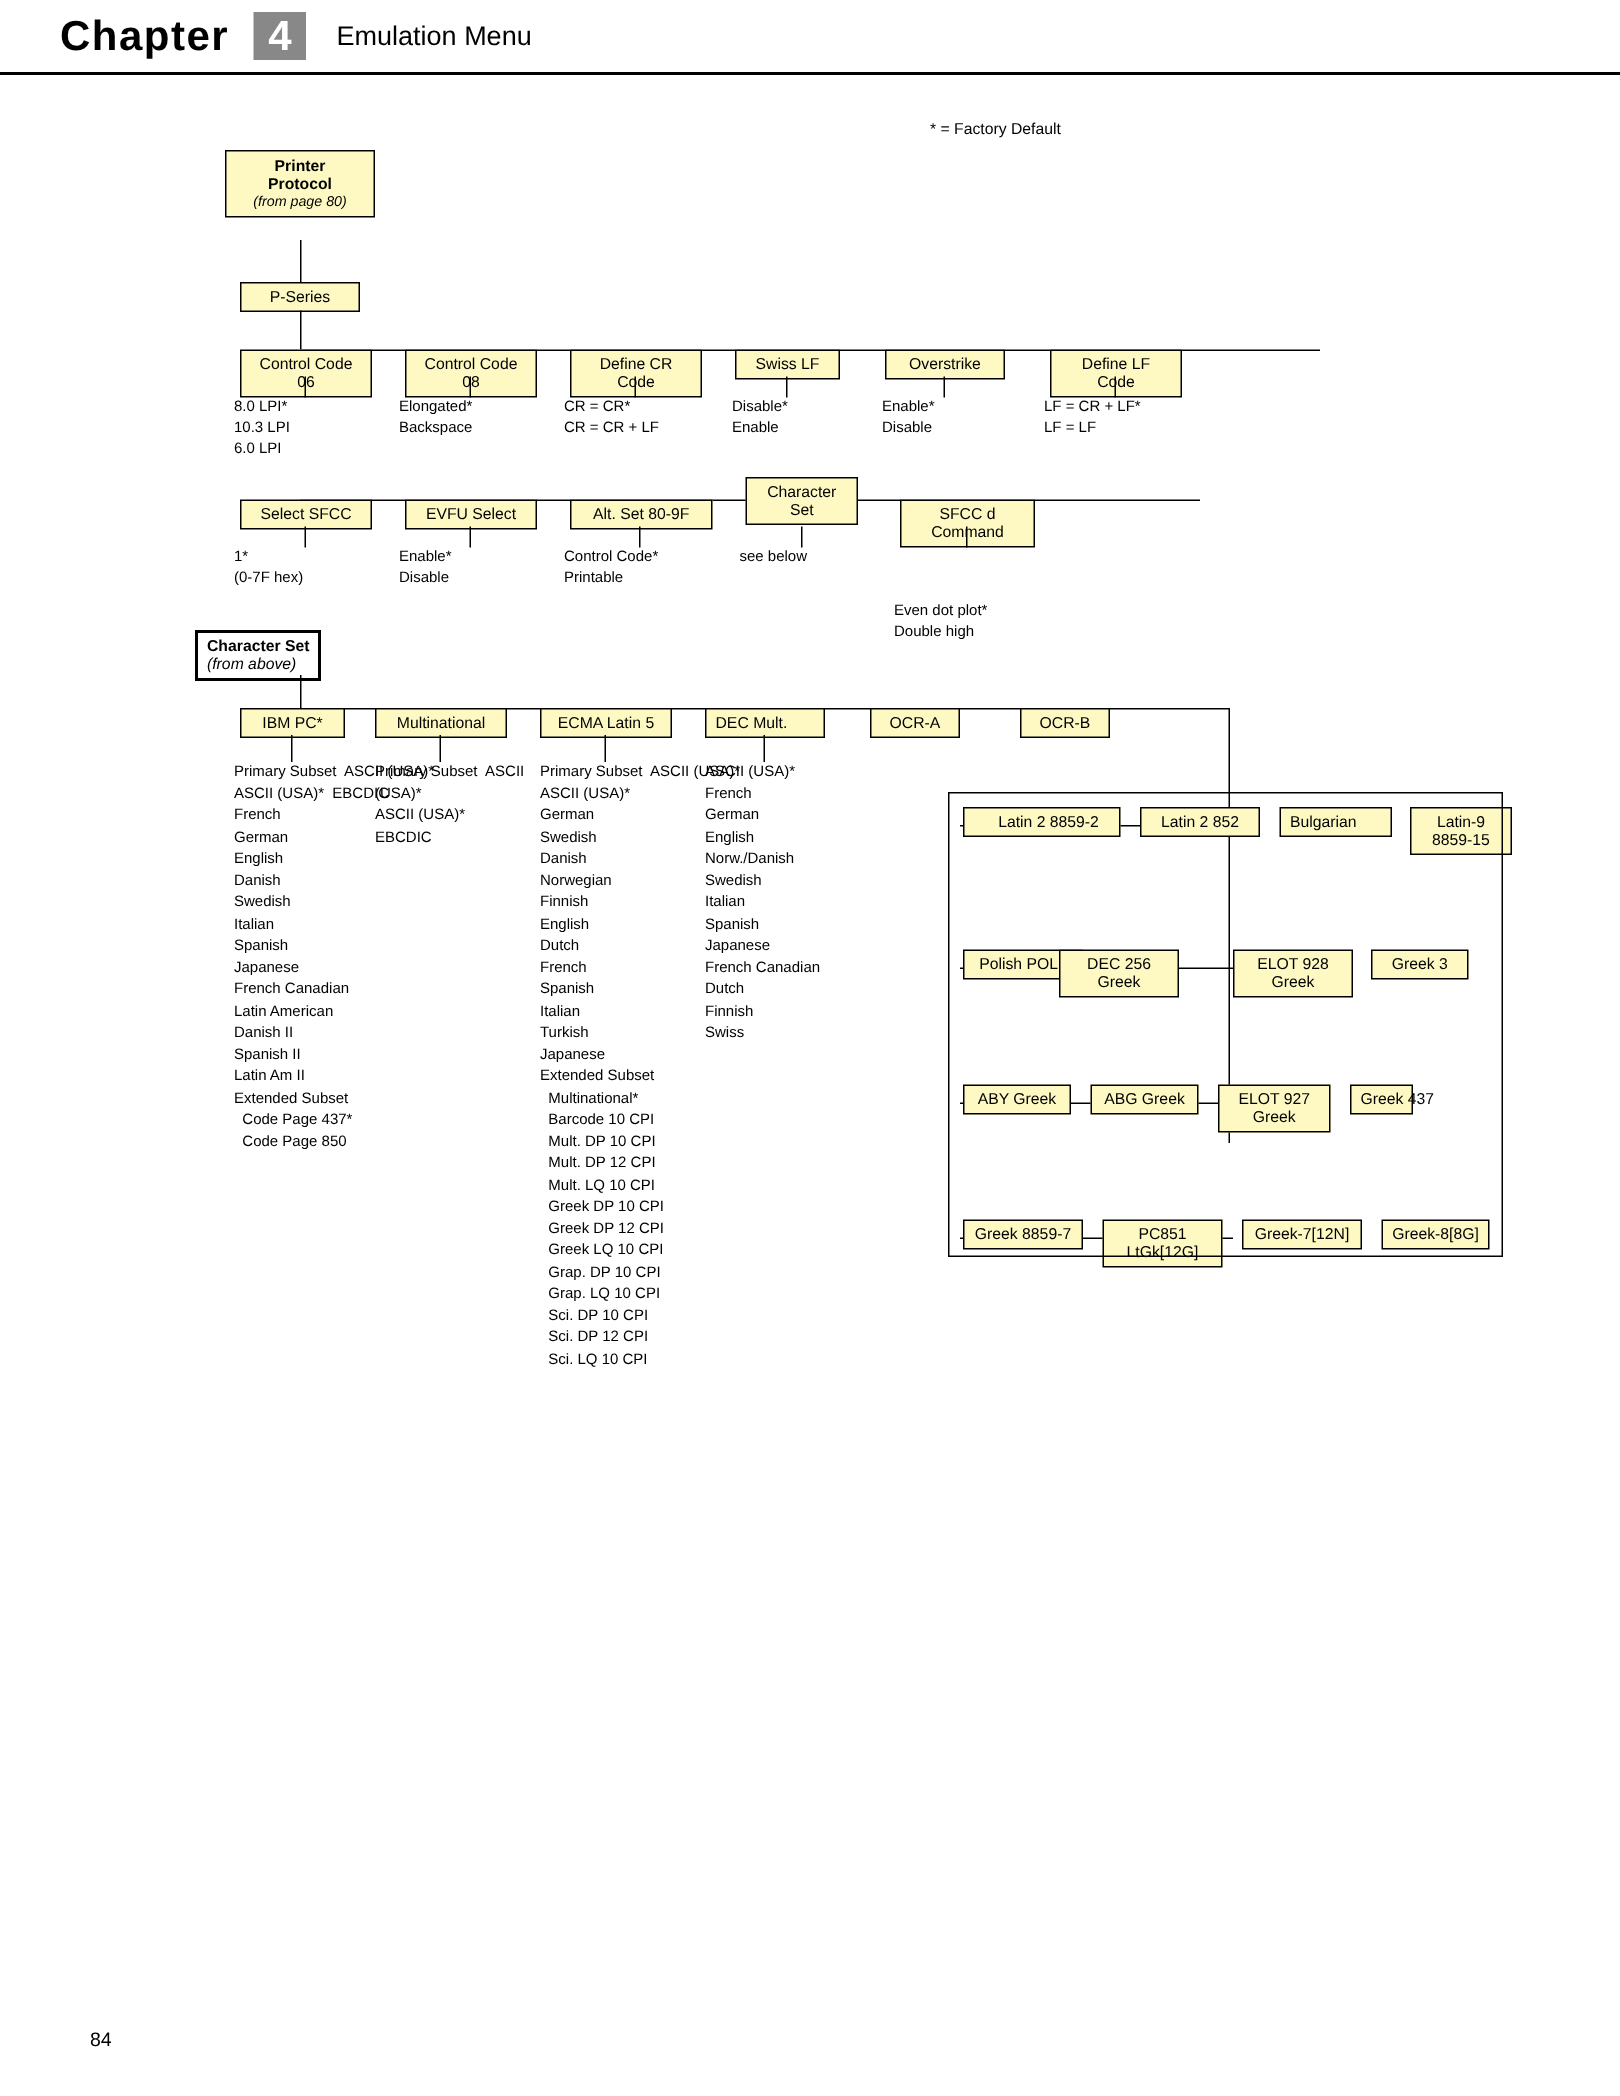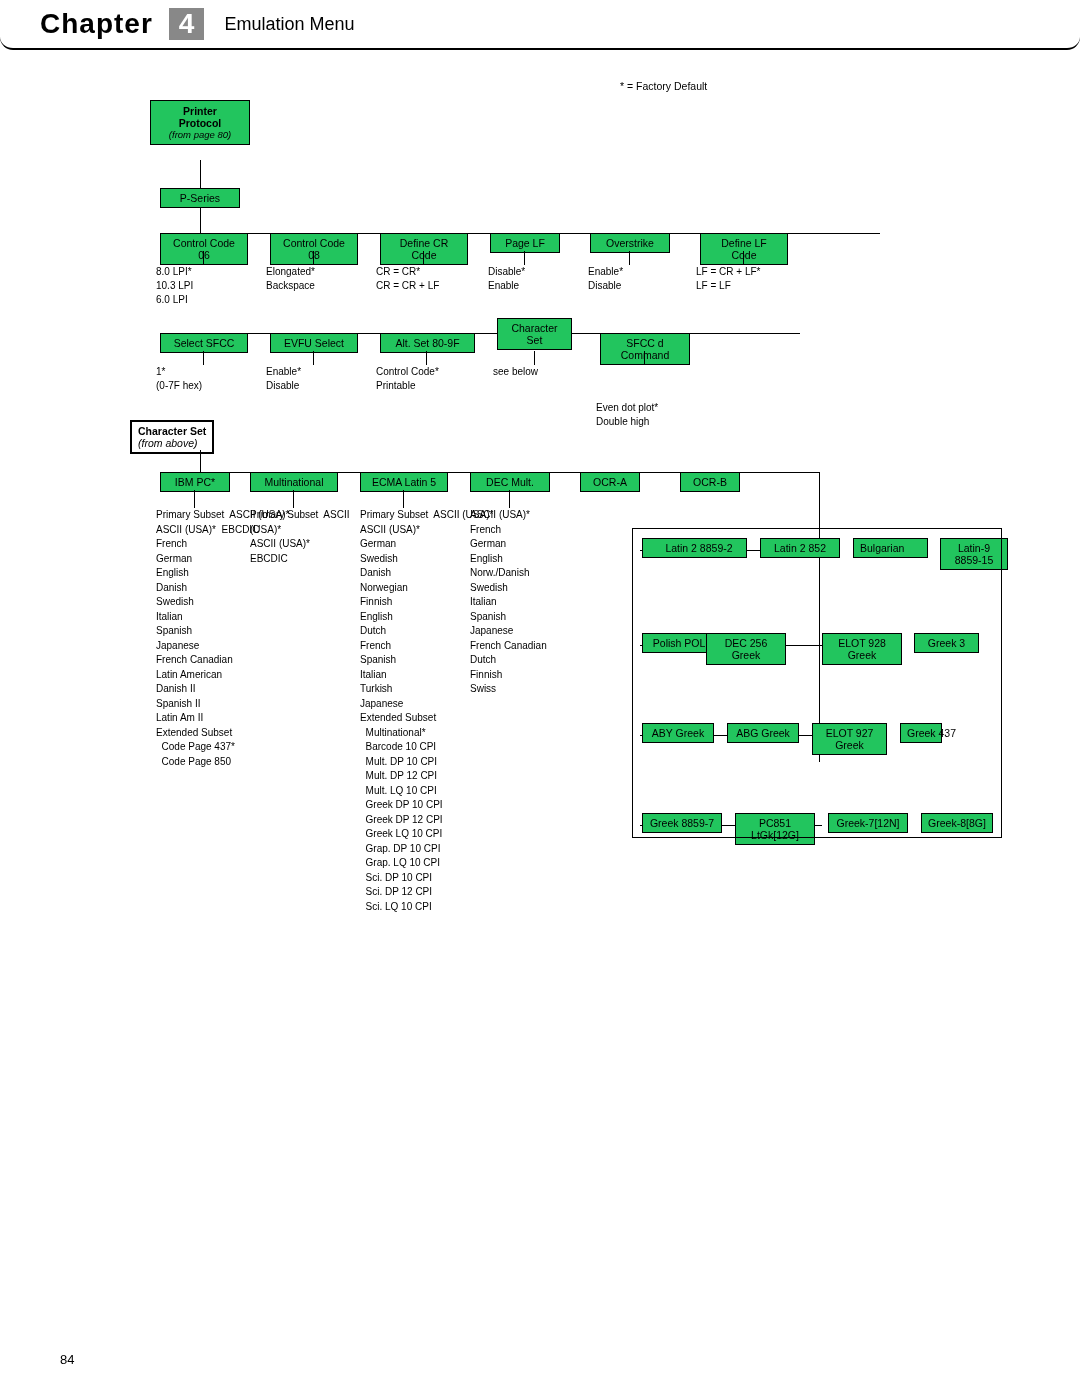--- a/index.html
+++ b/index.html
@@ -13,21 +13,20 @@
       position: relative;
     }
 
     
     .header {
       display: flex;
       align-items: center;
       border-bottom: 2px solid #000;
       padding: 8px 40px 8px 40px;
       margin-bottom: 0;
-      border-radius: 13px;
     }
     .header-chapter {
       font-size: 28px;
       font-weight: bold;
       letter-spacing: 1px;
     }
     .header-num {
       font-size: 28px;
       font-weight: bold;
       margin: 0 16px;
@@ -59,21 +58,21 @@
 
     
     .diagram {
       position: relative;
       width: 940px;
     }
 
     
     .box {
       border: 1px solid #000;
-      background: #22c55e;
+      background: #fef9c3;
       text-align: center;
       padding: 3px 6px;
       font-size: 10.5px;
       position: absolute;
       white-space: nowrap;
     }
     .box-bold {
       font-weight: bold;
     }
 
@@ -142,21 +141,21 @@
       Control Code<br>08
     </div>
     <div class="vline" style="top:171px; left:253px; height:14px;"></div>
 
     <div class="box" style="top:153px; left:320px; width:88px; text-align:center;">
       Define CR<br>Code
     </div>
     <div class="vline" style="top:171px; left:363px; height:14px;"></div>
 
     <div class="box" style="top:153px; left:430px; width:70px; text-align:center;">
-      Page LF
+      Swiss LF
     </div>
     <div class="vline" style="top:171px; left:464px; height:14px;"></div>
 
     <div class="box" style="top:153px; left:530px; width:80px; text-align:center;">
       Overstrike
     </div>
     <div class="vline" style="top:171px; left:569px; height:14px;"></div>
 
     <div class="box" style="top:153px; left:640px; width:88px; text-align:center;">
       Define LF<br>Code
@@ -242,21 +241,21 @@
     <div class="box" style="top:392px; left:190px; width:88px; text-align:center;">
       Multinational
     </div>
     <div class="vline" style="top:410px; left:233px; height:18px;"></div>
 
     <div class="box" style="top:392px; left:300px; width:88px; text-align:center;">
       ECMA Latin 5
     </div>
     <div class="vline" style="top:410px; left:343px; height:18px;"></div>
 
-    <div class="box" style="top:392px; left:410px; width:80px; text-align:center;">
+    <div class="box" style="top:392px; left:410px; width:80px; text-align:left;">
       DEC Mult.
     </div>
     <div class="vline" style="top:410px; left:449px; height:18px;"></div>
 
     <div class="box" style="top:392px; left:520px; width:60px; text-align:center;">
       OCR-A
     </div>
 
     <div class="box" style="top:392px; left:620px; width:60px; text-align:center;">
       OCR-B

